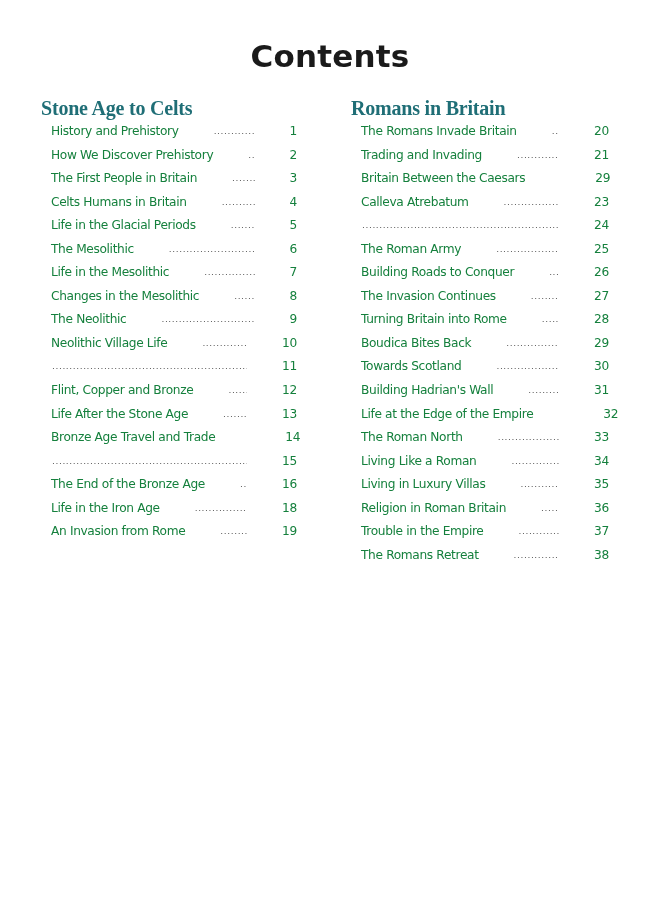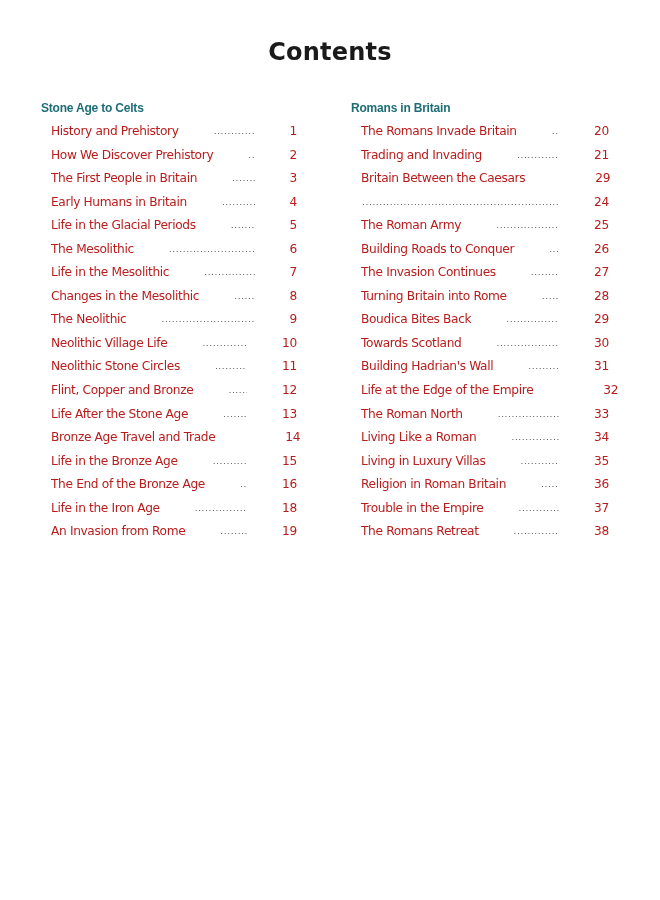--- a/index.html
+++ b/index.html
@@ -16,55 +16,55 @@
       color: #2b2b2b;
     }
     .title {
       position: absolute;
       top: 38px;
       left: 0;
       width: 660px;
       text-align: center;
       font-family: "DejaVu Sans", sans-serif;
       font-weight: bold;
-      font-size: 24px;
+      font-size: 31px;
       color: #1a1a1a;
       letter-spacing: 0.2px;
       margin: 0;
     }
     .section {
       position: absolute;
       top: 96px;
     }
     .section.left { left: 41px; width: 256px; }
     .section.right { left: 351px; width: 258px; }
     .section-header {
-      font-family: Liberation Sans, sans-serif;
+      font-family: Liberation Serif, serif;
       font-weight: bold;
-      font-size: 12px;
+      font-size: 20px;
       color: #1f6e76;
       margin: 0;
       height: 24px;
       line-height: 24px;
       letter-spacing: -0.2px;
     }
     .toc-list {
       list-style: none;
       margin: 0;
       padding: 0;
       margin-top: 0px;
     }
     .toc-item {
       display: flex;
       align-items: center;
       height: 23.55px;
       line-height: 23.55px;
       padding-left: 10px;
       font-size: 12.2px;
-      color: #b91c1c;
+      color: #15803d;
       font-family: "DejaVu Sans", sans-serif;
       font-weight: normal;
       white-space: nowrap;
       cursor: pointer;
       gap: 34px;
     }
     .toc-item .label {
       flex: 0 0 auto;
       letter-spacing: -0.35px;
     }
@@ -102,21 +102,21 @@
         <span class="label">How We Discover Prehistory</span>
         <span class="dots"></span>
         <span class="page">2</span>
       </li>
       <li class="toc-item">
         <span class="label">The First People in Britain</span>
         <span class="dots"></span>
         <span class="page">3</span>
       </li>
       <li class="toc-item">
-        <span class="label">Early Humans in Britain</span>
+        <span class="label">Celts Humans in Britain</span>
         <span class="dots"></span>
         <span class="page">4</span>
       </li>
       <li class="toc-item">
         <span class="label">Life in the Glacial Periods</span>
         <span class="dots"></span>
         <span class="page">5</span>
       </li>
       <li class="toc-item">
         <span class="label">The Mesolithic</span>
@@ -137,41 +137,39 @@
         <span class="label">The Neolithic</span>
         <span class="dots"></span>
         <span class="page">9</span>
       </li>
       <li class="toc-item">
         <span class="label">Neolithic Village Life</span>
         <span class="dots"></span>
         <span class="page">10</span>
       </li>
       <li class="toc-item">
-        <span class="label">Neolithic Stone Circles</span>
         <span class="dots"></span>
         <span class="page">11</span>
       </li>
       <li class="toc-item">
         <span class="label">Flint, Copper and Bronze</span>
         <span class="dots"></span>
         <span class="page">12</span>
       </li>
       <li class="toc-item">
         <span class="label">Life After the Stone Age</span>
         <span class="dots"></span>
         <span class="page">13</span>
       </li>
       <li class="toc-item">
         <span class="label">Bronze Age Travel and Trade</span>
         <span class="dots"></span>
         <span class="page">14</span>
       </li>
       <li class="toc-item">
-        <span class="label">Life in the Bronze Age</span>
         <span class="dots"></span>
         <span class="page">15</span>
       </li>
       <li class="toc-item">
         <span class="label">The End of the Bronze Age</span>
         <span class="dots"></span>
         <span class="page">16</span>
       </li>
       <li class="toc-item">
         <span class="label">Life in the Iron Age</span>
@@ -198,20 +196,25 @@
         <span class="label">Trading and Invading</span>
         <span class="dots"></span>
         <span class="page">21</span>
       </li>
       <li class="toc-item">
         <span class="label">Britain Between the Caesars</span>
         <span class="dots"></span>
         <span class="page">29</span>
       </li>
       <li class="toc-item">
+        <span class="label">Calleva Atrebatum</span>
+        <span class="dots"></span>
+        <span class="page">23</span>
+      </li>
+      <li class="toc-item">
         <span class="dots"></span>
         <span class="page">24</span>
       </li>
       <li class="toc-item">
         <span class="label">The Roman Army</span>
         <span class="dots"></span>
         <span class="page">25</span>
       </li>
       <li class="toc-item">
         <span class="label">Building Roads to Conquer</span>

